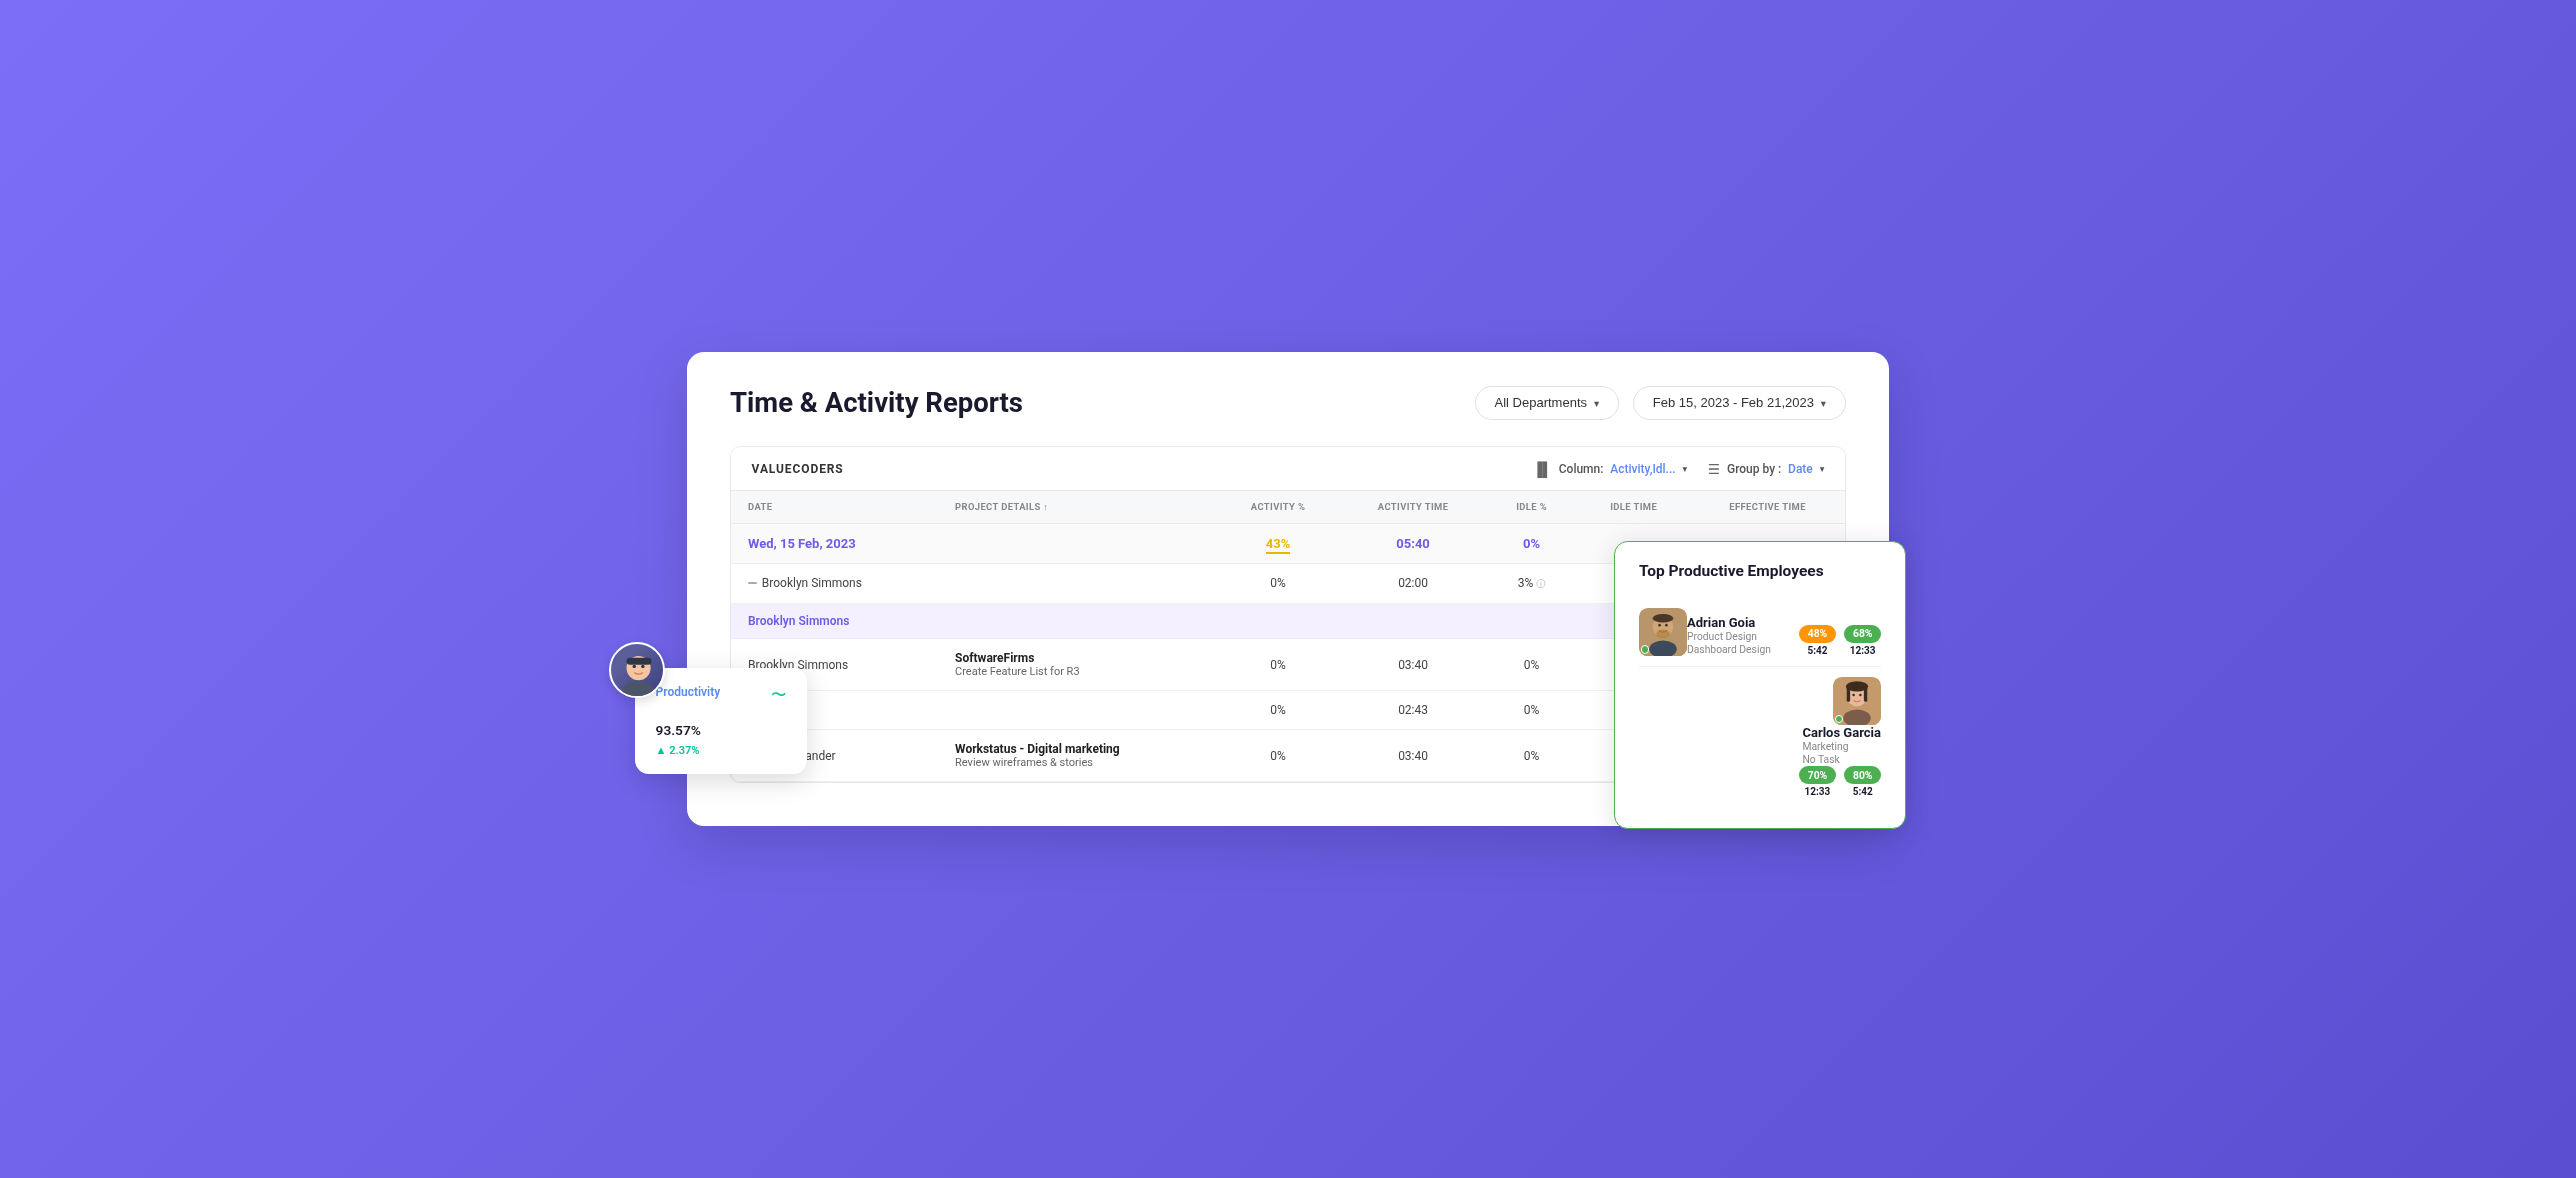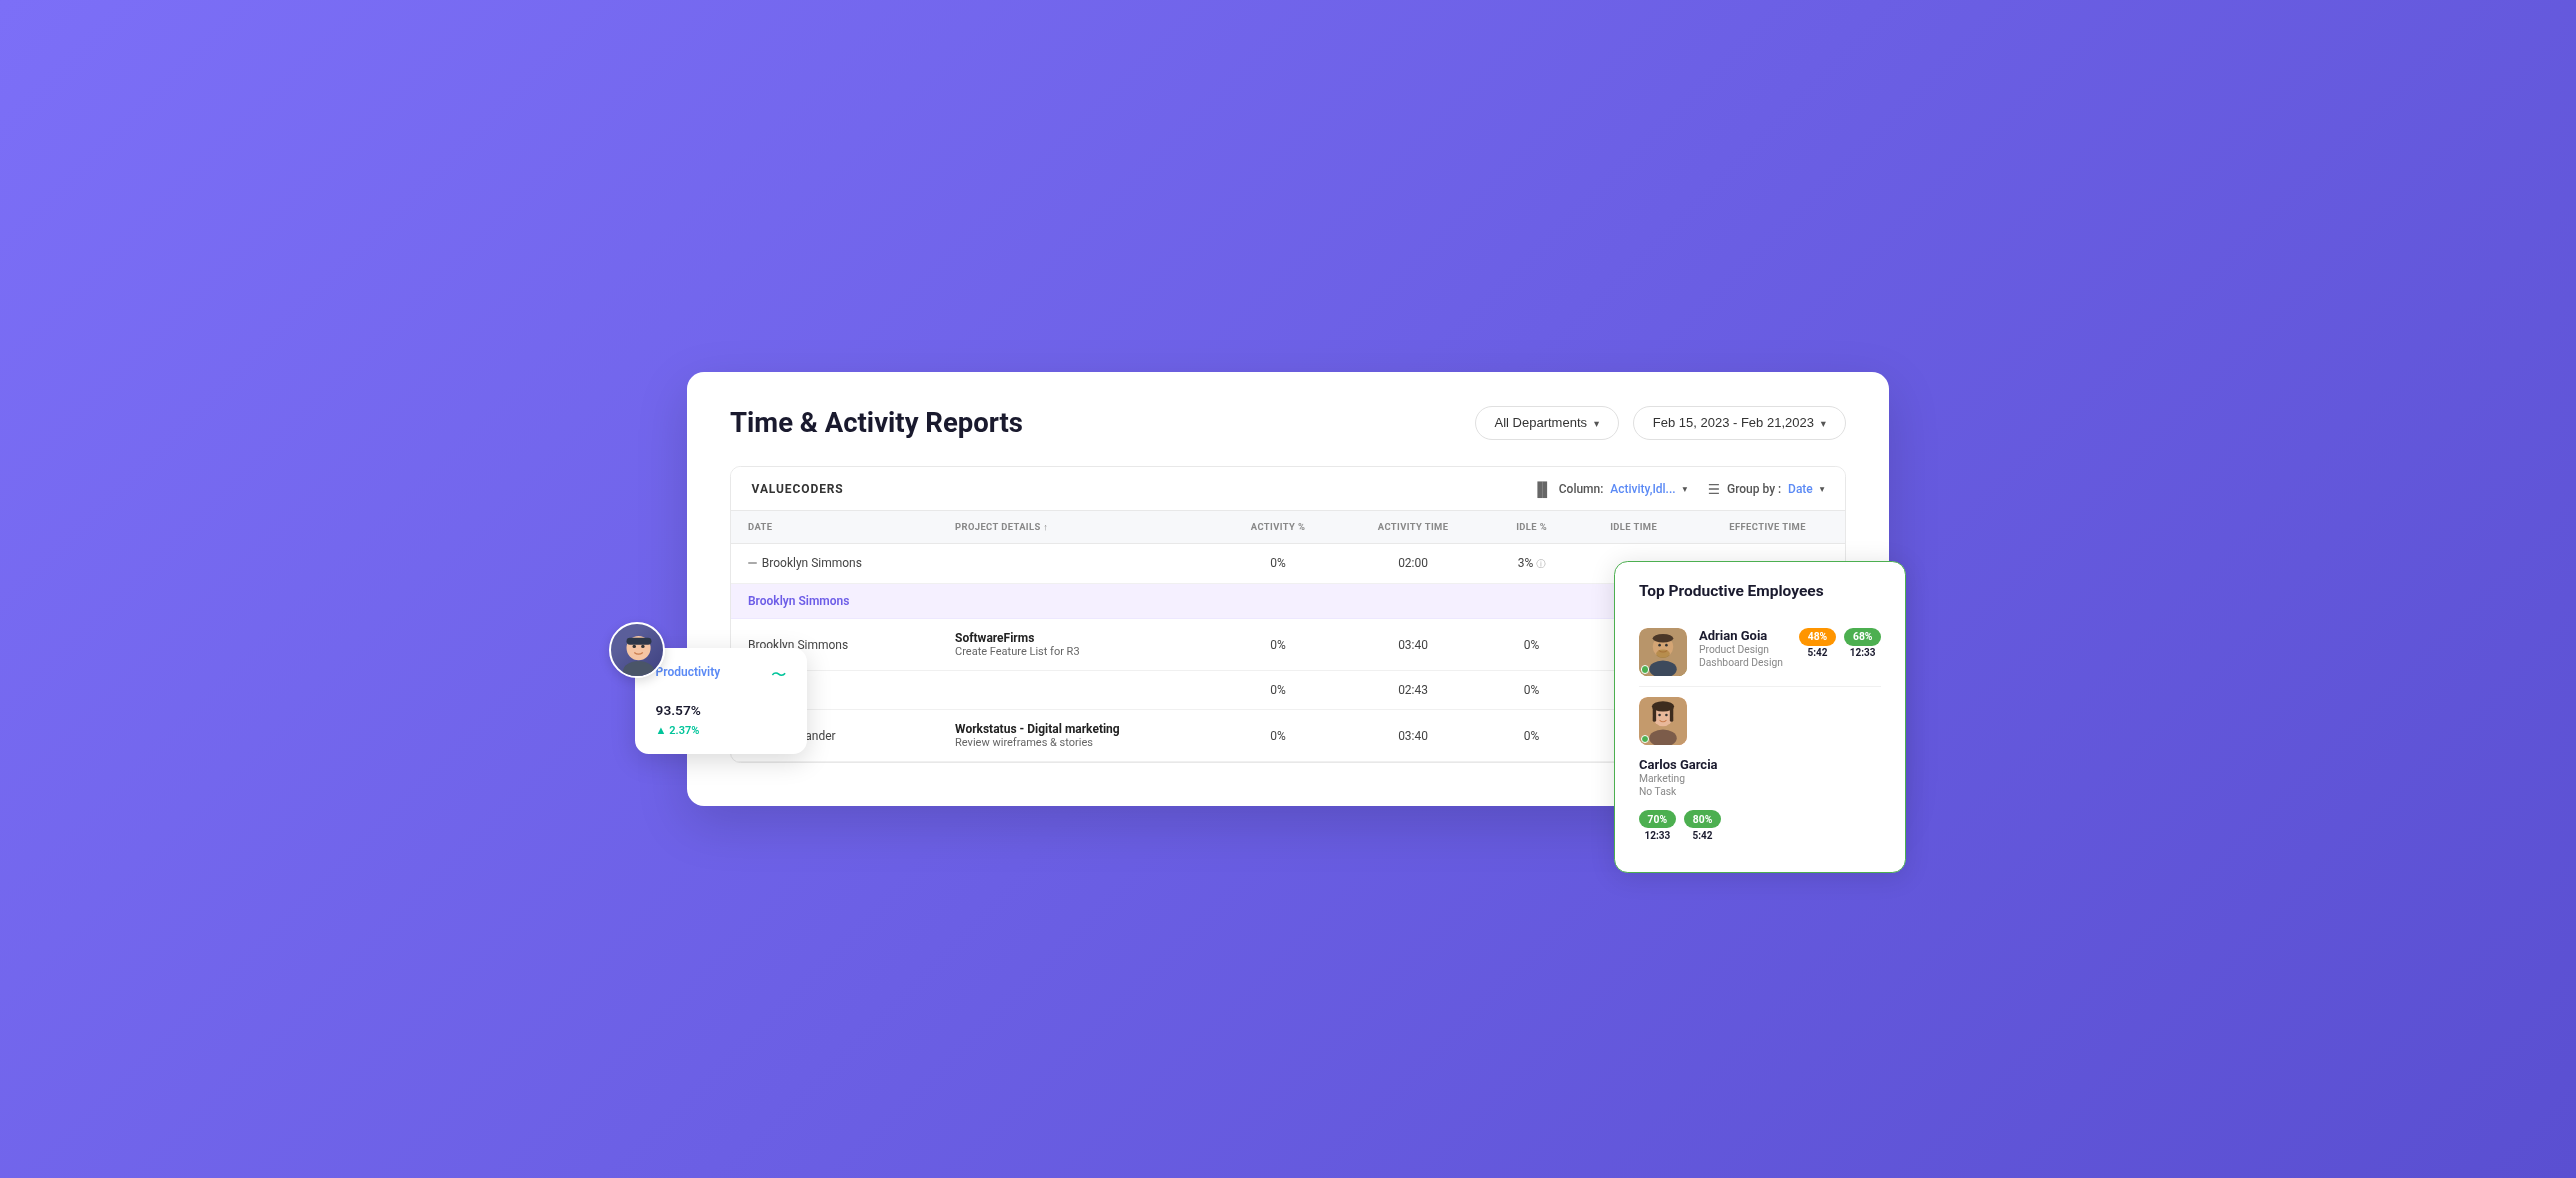--- a/index.html
+++ b/index.html
@@ -211,22 +211,21 @@
       z-index: 20;
     }
     .popup-title {
       font-size: 15.5px;
       font-weight: 700;
       color: #1a1a2e;
       margin-bottom: 17px;
     }
     .employee-entry {
       display: flex;
-      align-items: flex-start;
-      gap: 12px;
+      align-items: flex-end;
       padding: 10.3px 0;
       border-bottom: 0.9px solid #f0f0f0;
     }
     .employee-entry:last-child { border-bottom: none; flex-direction: column; }
     .emp-avatar {
       width: 48px;
       height: 48px;
       border-radius: 8.6px;
       position: relative;
       flex-shrink: 0;
@@ -354,20 +353,28 @@
               <span class="sub">TIME</span>
             </th>
             <th class="center">
               <span class="main">EFFECTIVE</span>
               <span class="sub">TIME</span>
             </th>
           </tr>
         </thead>
         <tbody>
 
+          <tr class="date-group-row">
+            <td colspan="2">Wed, 15 Feb, 2023</td>
+            <td class="activity-pct" style="text-align:center; color:#f0b400; font-weight:700;"><span style="border-bottom:2.1px solid #f0b400;padding-bottom:0.9px;">43%</span></td>
+            <td class="activity-time" style="text-align:center; color:#6c5ce7; font-weight:700;">05:40</td>
+            <td class="idle-pct" style="text-align:center; color:#6c5ce7; font-weight:700;">0%</td>
+            <td></td>
+            <td></td>
+          </tr>
 
           <tr class="data-row">
             <td>
               <div class="dash-name">
                 <span class="dash"></span>
                 <span>Brooklyn Simmons</span>
               </div>
             </td>
             <td></td>
             <td style="text-align:center;">0%</td>

